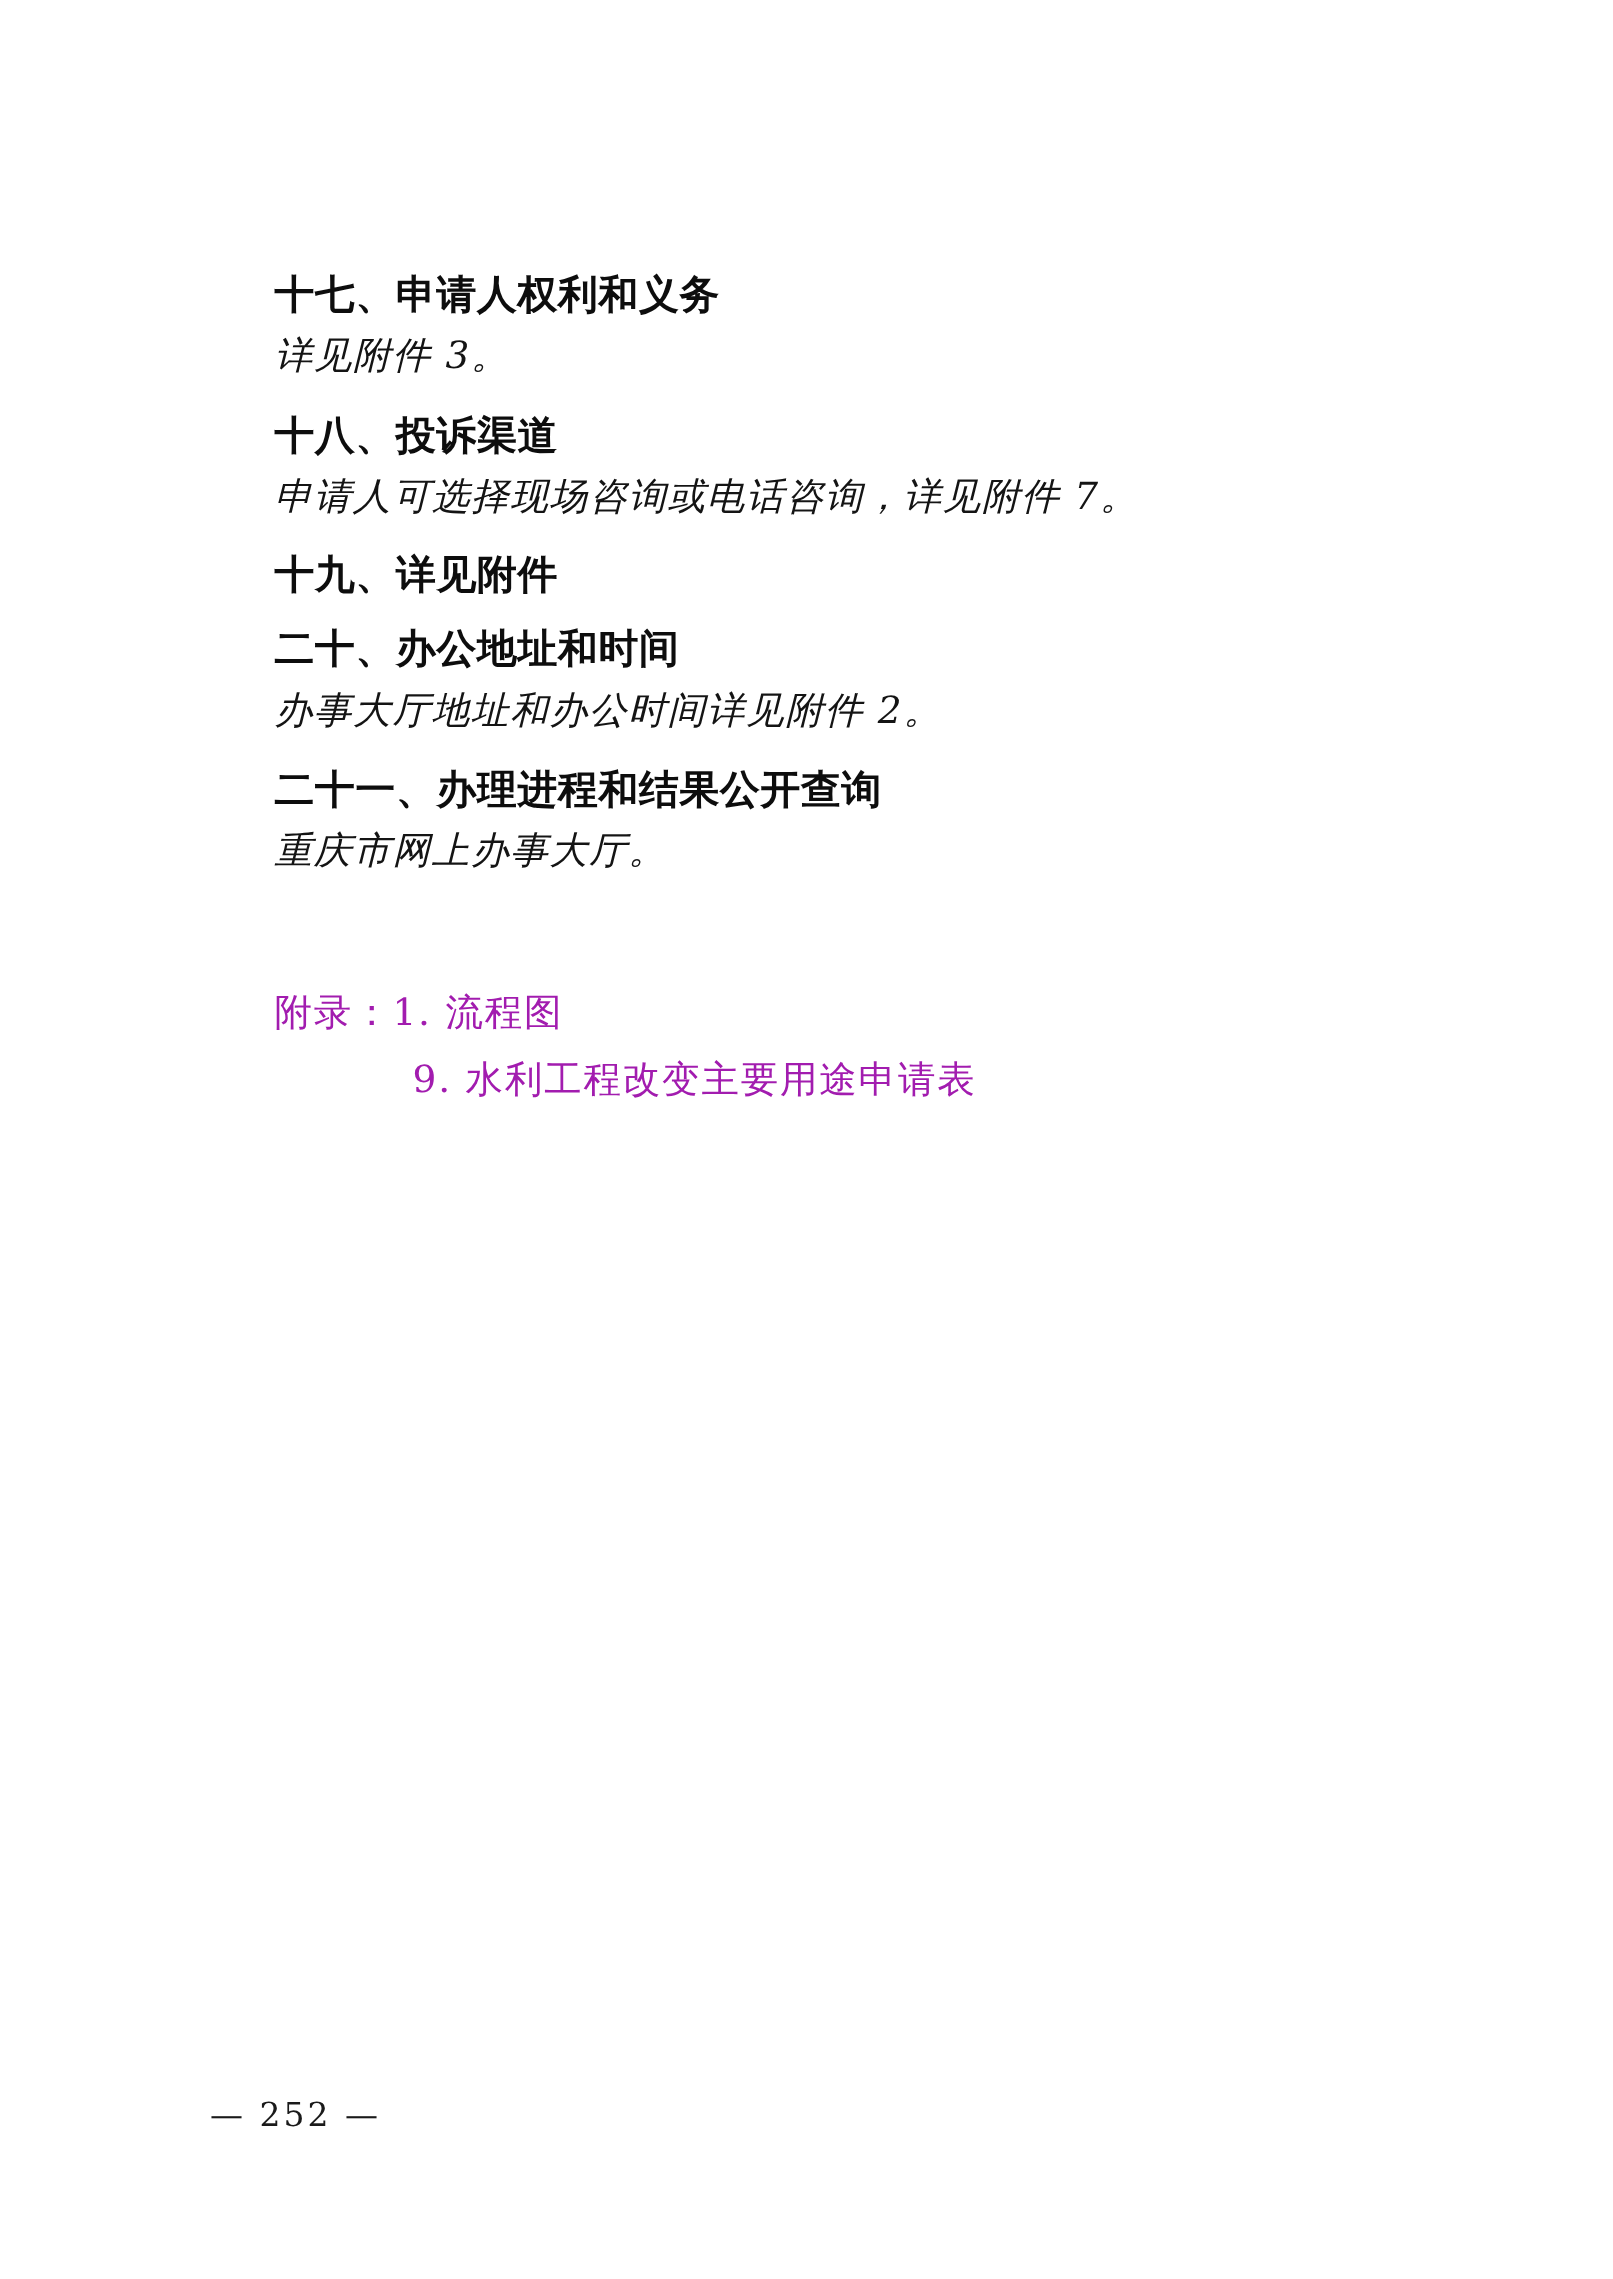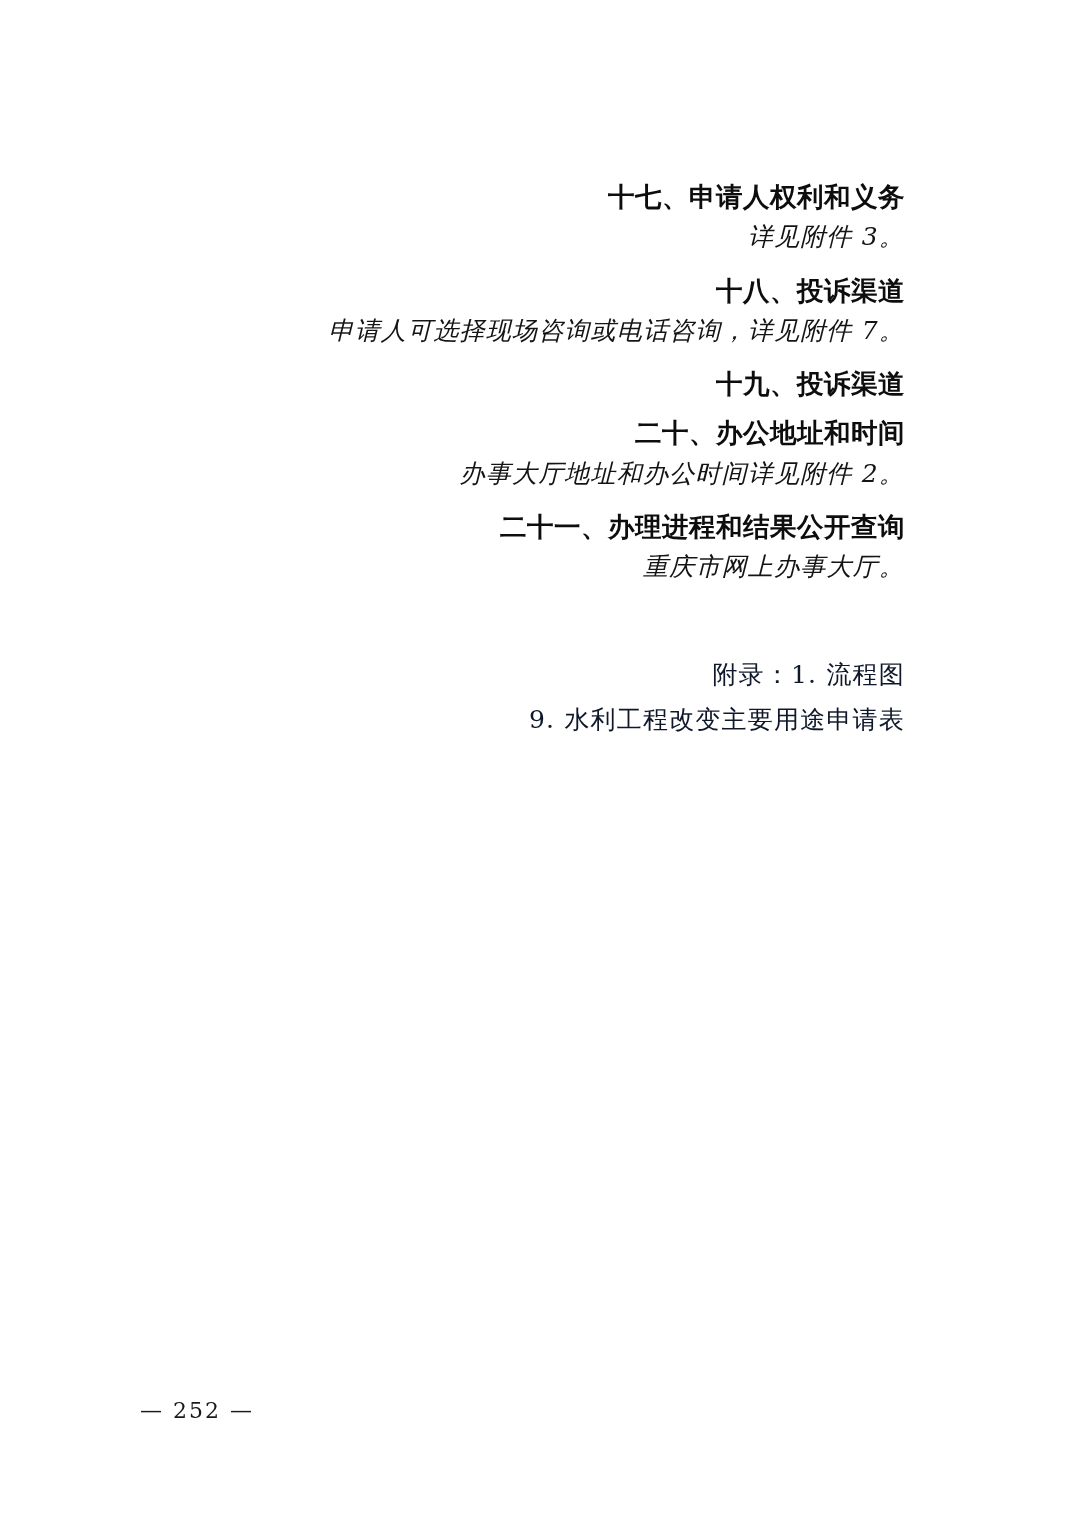--- a/index.html
+++ b/index.html
@@ -16,21 +16,20 @@
     overflow: hidden;
   }
   .page {
     position: absolute;
     left: 0;
     top: 0;
     width: 1075px;
     height: 1519px;
     box-sizing: border-box;
     padding: 180px 170px 0 183px;
-    text-align: right;
   }
   .sec-heading {
     font-family: "DejaVu Sans", "Liberation Sans", sans-serif;
     font-weight: bold;
     font-size: 26.5px;
     letter-spacing: 0.5px;
     line-height: 1.25;
     margin: 0 0 8px 0;
     color: #0d0d0d;
   }
@@ -51,21 +50,21 @@
   }
   .appendix {
     margin-top: 74px;
   }
   .appendix-line {
     font-family: "DejaVu Serif", "Liberation Serif", serif;
     font-size: 25px;
     line-height: 1.35;
     letter-spacing: 1.2px;
     margin: 0 0 12px 0;
-    color: #0f172a;
+    color: #a21caf;
   }
   .appendix-line.indented {
     padding-left: 92px;
   }
   .page-number {
     position: absolute;
     left: 140px;
     bottom: 96px;
     font-family: "DejaVu Serif", "Liberation Serif", serif;
     font-size: 22px;
@@ -82,21 +81,21 @@
     <h2 class="sec-heading">十七、申请人权利和义务</h2>
     <p class="sec-body">详见附件 3。</p>
   </div>
 
   <div class="block">
     <h2 class="sec-heading">十八、投诉渠道</h2>
     <p class="sec-body">申请人可选择现场咨询或电话咨询，详见附件 7。</p>
   </div>
 
   <div class="block">
-    <h2 class="sec-heading">十九、投诉渠道</h2>
+    <h2 class="sec-heading">十九、详见附件</h2>
   </div>
 
   <div class="block">
     <h2 class="sec-heading">二十、办公地址和时间</h2>
     <p class="sec-body">办事大厅地址和办公时间详见附件 2。</p>
   </div>
 
   <div class="block">
     <h2 class="sec-heading">二十一、办理进程和结果公开查询</h2>
     <p class="sec-body">重庆市网上办事大厅。</p>

